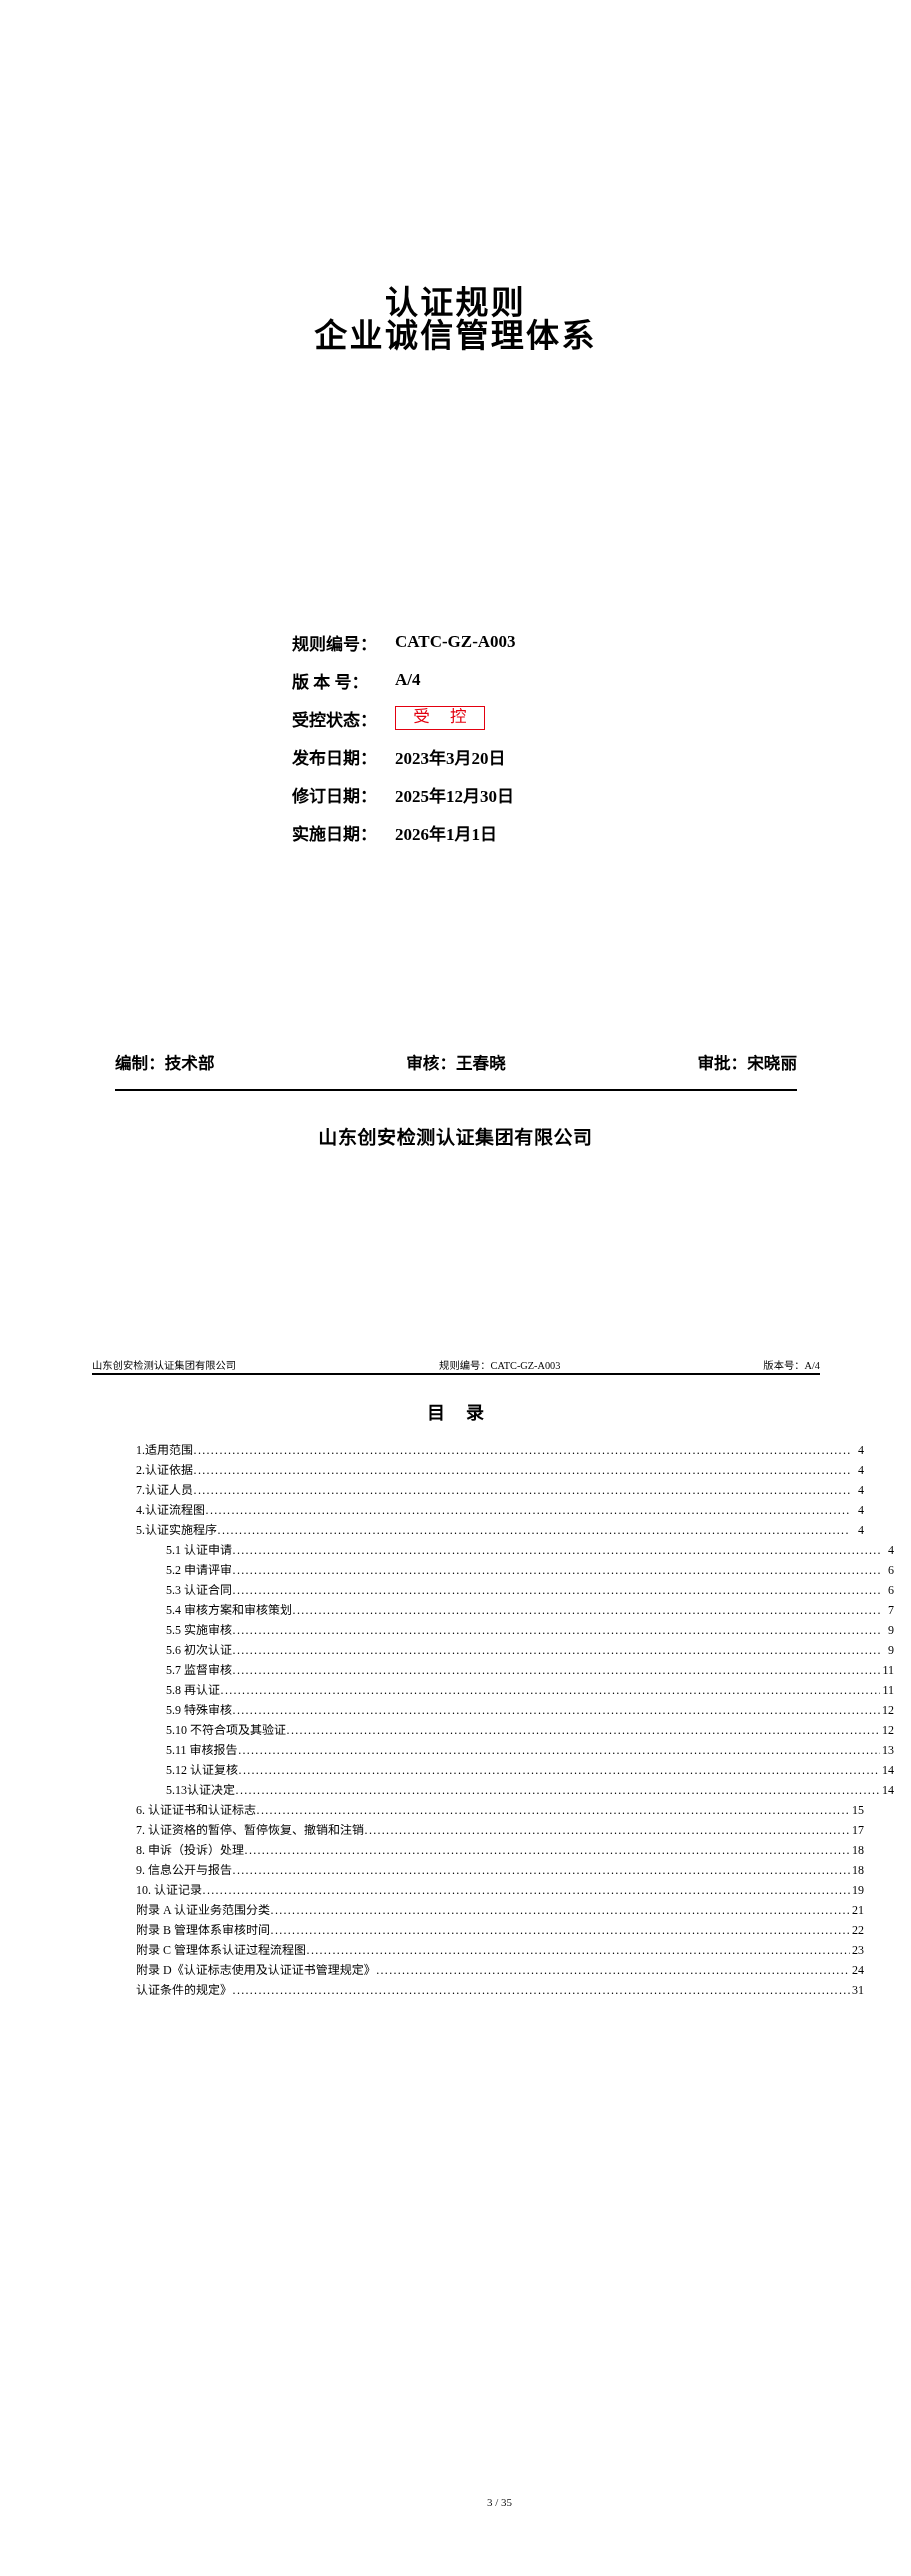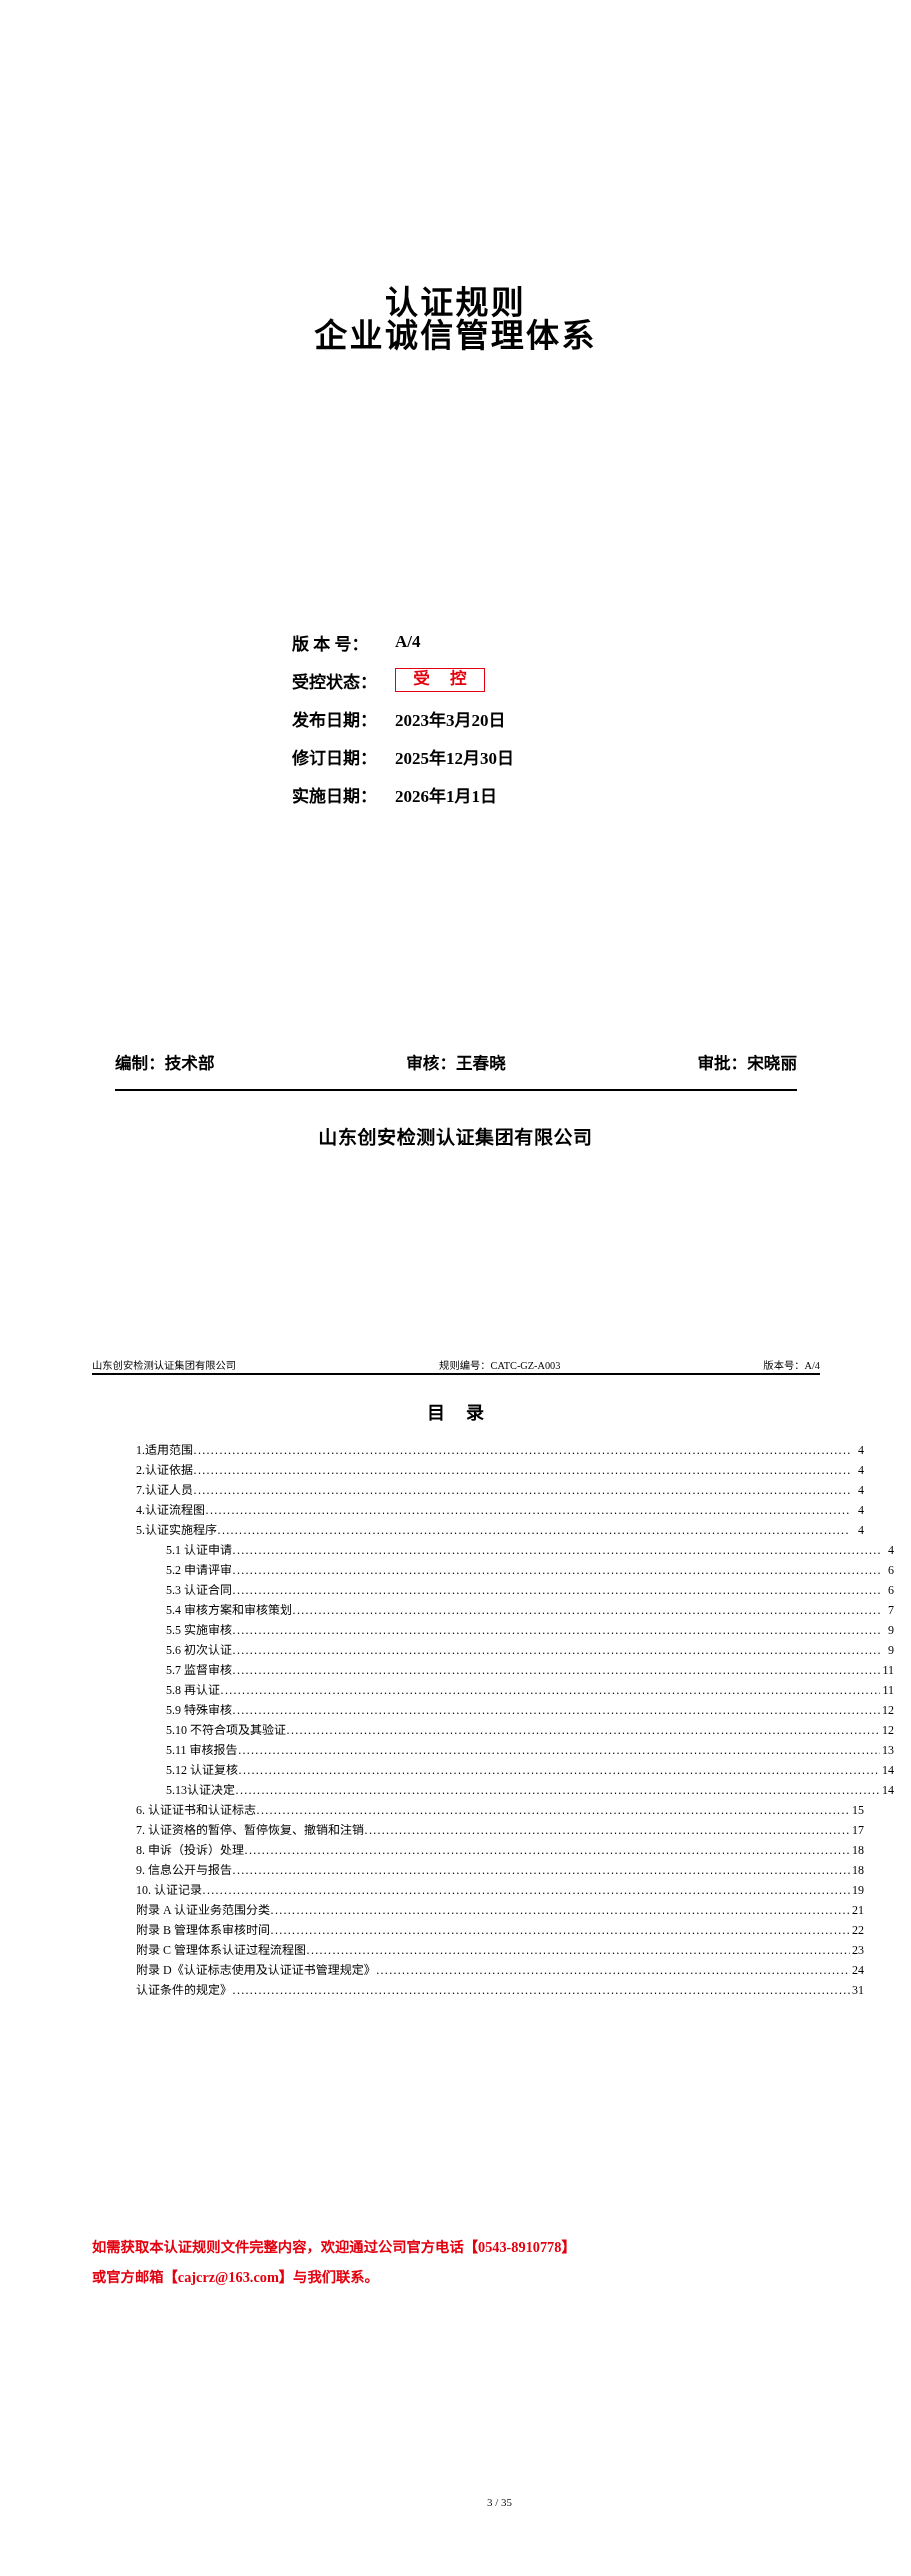--- a/index.html
+++ b/index.html
@@ -72,21 +72,21 @@
   .meta-value {
     font-family: "Liberation Serif", "DejaVu Serif", serif;
     font-weight: bold;
     font-size: 17px;
     white-space: pre;
   }
   .stamp-box {
     display: inline-block;
     border: 1.7px solid #e3000f;
     color: #e3000f;
-    font-weight: bold;
+    font-weight: normal;
     font-size: 16.6px;
     padding: 1.7px 9.2px 2.9px 9.2px;
     letter-spacing: 8px;
     text-indent: 8px;
     line-height: 1.1;
     font-family: "Liberation Serif", "DejaVu Serif", serif;
   }
 
   .sign-row {
     position: absolute;
@@ -236,20 +236,24 @@
 
   <section class="cover">
 
     <div class="cover-title-block">
       <div class="cover-title-line second">认证规则</div>
       <div class="cover-title-line">企业诚信管理体系</div>
     </div>
 
     <div class="meta-block">
 
+      <div class="meta-row">
+        <span class="meta-label">规则编号：</span>
+        <span class="meta-value">CATC-GZ-A003</span>
+      </div>
 
       <div class="meta-row">
         <span class="meta-label">版 本 号：</span>
         <span class="meta-value">A/4</span>
       </div>
 
       <div class="meta-row">
         <span class="meta-label">受控状态：</span>
         <span class="stamp-box">受 控</span>
       </div>
@@ -318,23 +322,19 @@
         <div class="toc-entry"><span class="toc-text">8. 申诉（投诉）处理</span><span class="toc-dots">....................................................................................................................................................................................................................................................................</span><span class="toc-page-num">18</span></div>
         <div class="toc-entry"><span class="toc-text">9. 信息公开与报告</span><span class="toc-dots">....................................................................................................................................................................................................................................................................</span><span class="toc-page-num">18</span></div>
         <div class="toc-entry"><span class="toc-text">10. 认证记录</span><span class="toc-dots">....................................................................................................................................................................................................................................................................</span><span class="toc-page-num">19</span></div>
         <div class="toc-entry"><span class="toc-text">附录 A 认证业务范围分类</span><span class="toc-dots">....................................................................................................................................................................................................................................................................</span><span class="toc-page-num">21</span></div>
         <div class="toc-entry"><span class="toc-text">附录 B 管理体系审核时间</span><span class="toc-dots">....................................................................................................................................................................................................................................................................</span><span class="toc-page-num">22</span></div>
         <div class="toc-entry"><span class="toc-text">附录 C 管理体系认证过程流程图</span><span class="toc-dots">....................................................................................................................................................................................................................................................................</span><span class="toc-page-num">23</span></div>
         <div class="toc-entry"><span class="toc-text">附录 D《认证标志使用及认证证书管理规定》</span><span class="toc-dots">....................................................................................................................................................................................................................................................................</span><span class="toc-page-num">24</span></div>
         <div class="toc-entry"><span class="toc-text">认证条件的规定》</span><span class="toc-dots">....................................................................................................................................................................................................................................................................</span><span class="toc-page-num">31</span></div>
       </div>
 
-    <div class="notice">
-      <span class="notice-line">如需获取本认证规则文件完整内容，欢迎通过公司官方电话【0543-8910778】</span>
-      <span class="notice-line">或官方邮箱【cajcrz@163.com】与我们联系。</span>
-    </div>
 
     <div class="page-footer">3 / 35</div>
 
   </section>
 
 </div>
 
 
 </body></html>

